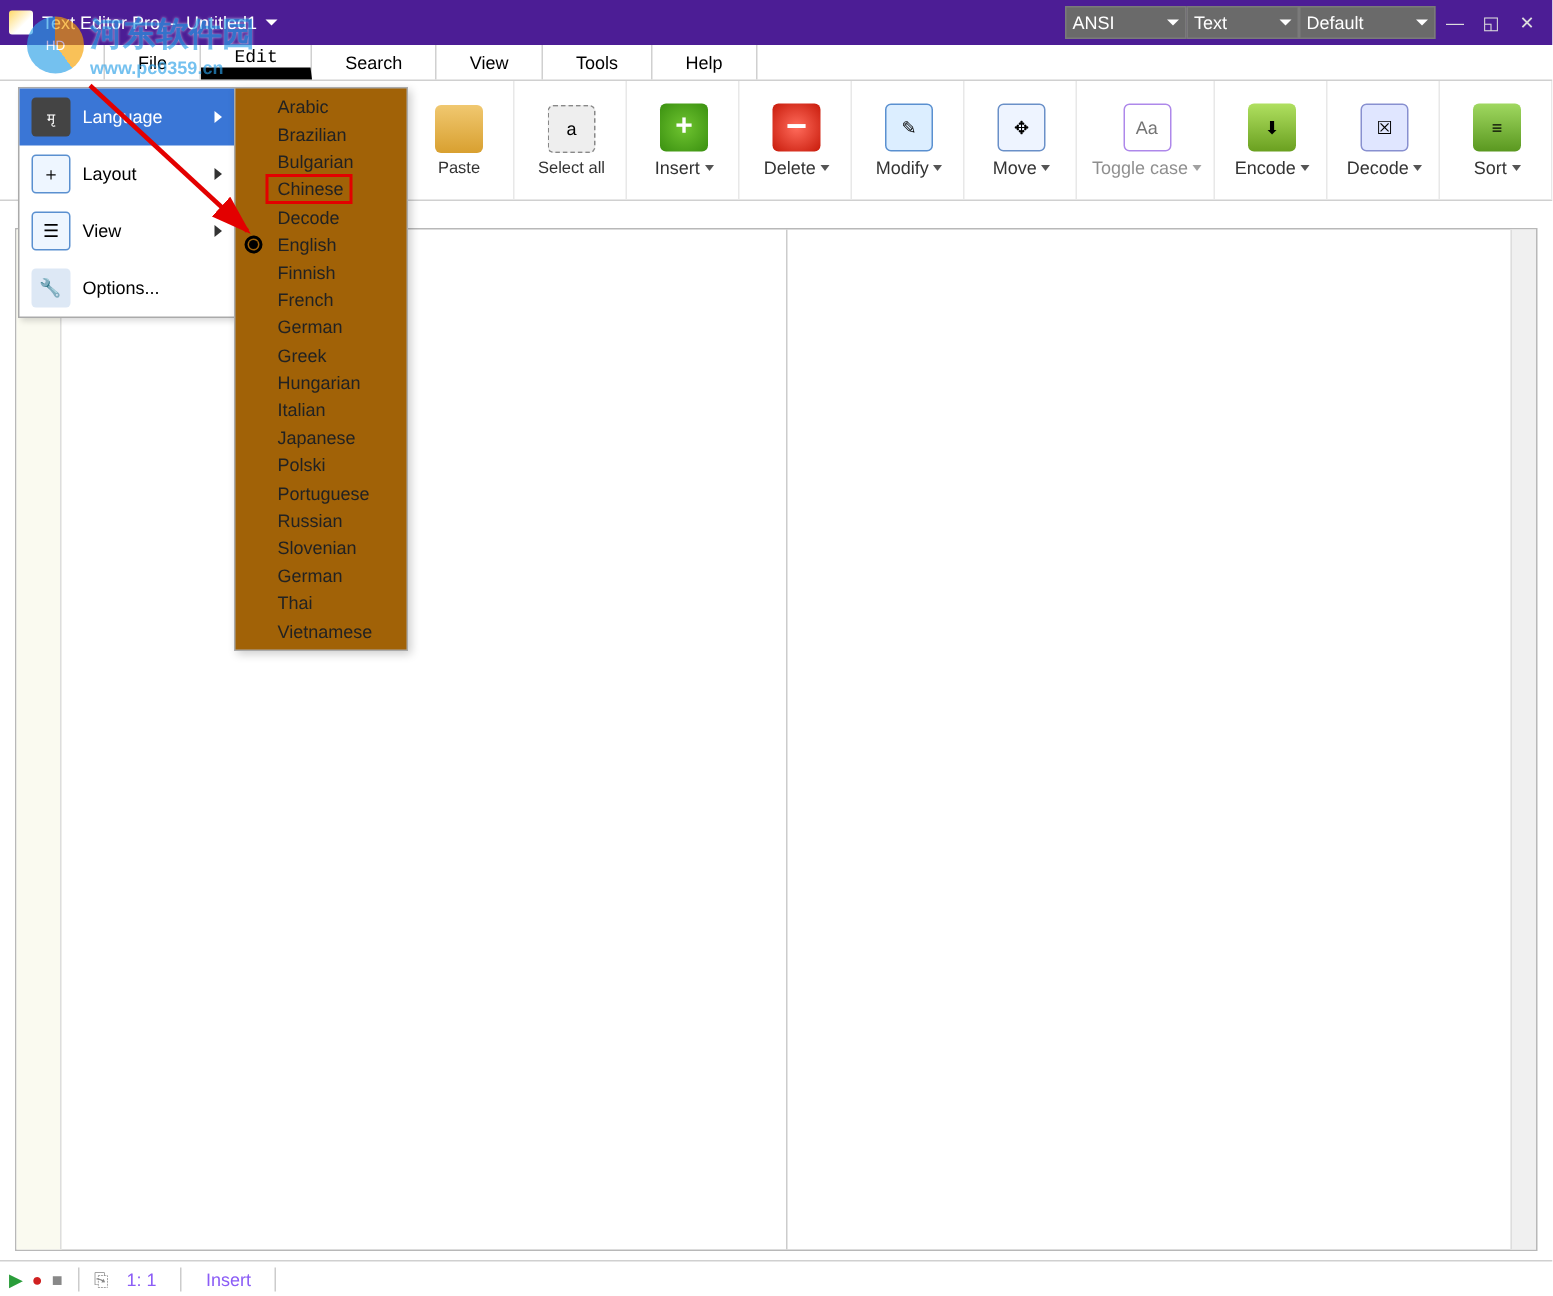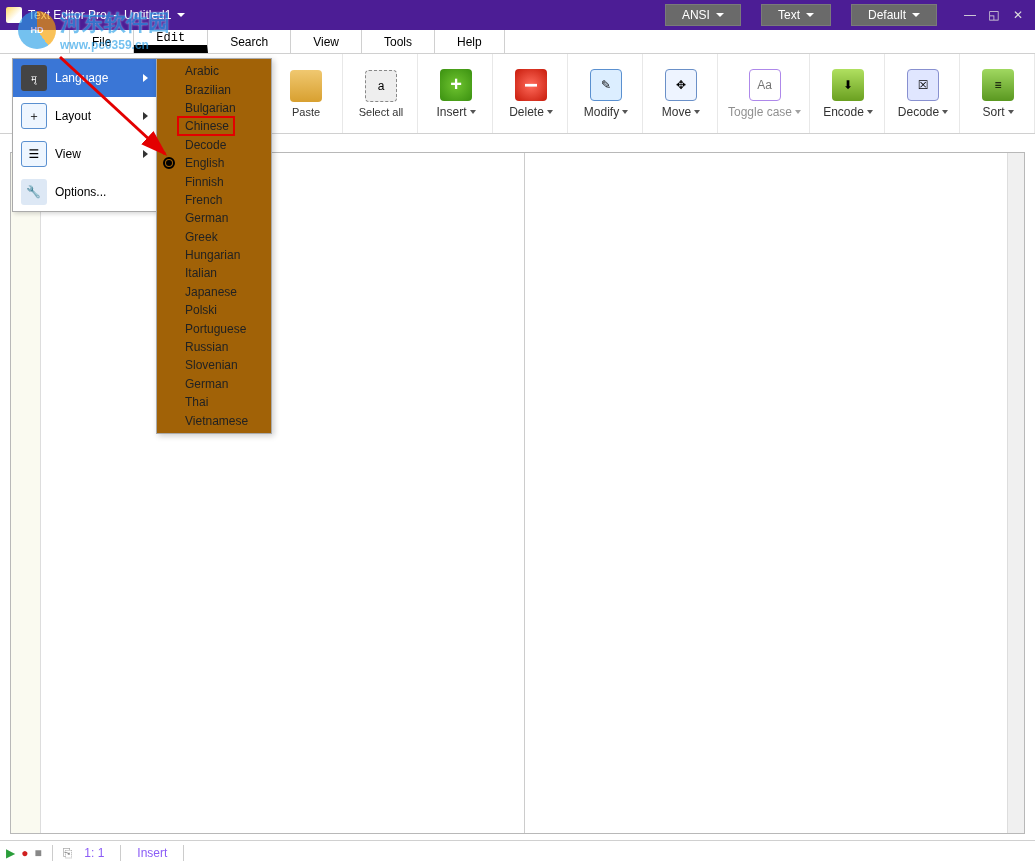--- a/index.html
+++ b/index.html
@@ -4,21 +4,21 @@
 <style>
 * { box-sizing: border-box; margin: 0; padding: 0; font-family: "Segoe UI", Tahoma, sans-serif; font-size: 12px; }
 body { background: #fff; width: 1035px; height: 864px; overflow: hidden; position: relative; }
 
 
 .titlebar { height: 30px; background: #4c1d95; display: flex; align-items: center; color: #fff; padding: 0 6px; }
 .titlebar .ticon { width: 16px; height: 16px; margin-right: 6px; background: linear-gradient(135deg,#ffd966,#fff 60%); border-radius: 2px; }
 .titlebar .title { font-size: 12px; }
 .titlebar .dd { width: 0; height: 0; border-left: 4px solid transparent; border-right: 4px solid transparent; border-top: 4px solid #fff; margin-left: 6px; }
 .titlebar .spacer { flex: 1; }
-.tb-btn { height: 22px; padding: 0 16px; background: #6a6a6a; color: #fff; display: flex; align-items: center; margin-right: 20px; border: 1px solid #7a7a7a; cursor: pointer; }
+.tb-btn { height: 22px; padding: 0 4px; background: #6a6a6a; color: #fff; display: flex; align-items: center; margin-right: 0; border: 1px solid #7a7a7a; cursor: pointer; gap: 29px; }
 .tb-btn .dd { margin-left: 6px; }
 .win-btn { width: 22px; height: 22px; display: flex; align-items: center; justify-content: center; color: #ddd; margin-left: 2px; cursor: pointer; }
 
 
 .menubar { height: 24px; background: #fff; border-bottom: 1px solid #d0d0d0; display: flex; }
 .menubar .gap { width: 70px; border-right: 1px solid #d0d0d0; }
 .menu-item { padding: 0 22px; display: flex; align-items: center; border-right: 1px solid #d0d0d0; cursor: pointer; }
 .menu-item.active { background: #fff; border-bottom: 8px solid #000000; position: relative; z-index: 50; font-family: Liberation Mono, monospace; }
 
 
@@ -53,21 +53,21 @@
 
 .statusbar { position: absolute; left:0; right:0; bottom:0; height: 24px; background: #fff; border-top: 1px solid #d0d0d0; display: flex; align-items: center; padding: 0 6px; gap: 6px;}
 .status-sep { width:1px; height:16px; background:#ccc; margin: 0 4px;}
 .sb-item { padding: 0 6px; color:#8b5cf6;text-align:center;}
 
 
 .arrow-annot { position: absolute; z-index: 46; pointer-events:none;}
 
 
 .watermark { position: absolute; top: 8px; left: 18px; z-index: 100; pointer-events: none; opacity: 0.65; display:flex; align-items:center; gap:4px;}
-.watermark .logo { width: 38px; height: 38px; border-radius: 50%; background: conic-gradient(#f7a100 0 40%, #2aa0e8 40% 100%); display:flex;align-items:center;justify-content:center; color:#fff; font-weight:bold; font-size:9px;}
+.watermark .logo { width: 38px; height: 38px; border-radius: 50%; background: conic-gradient(#f7a100 0 40%, #2aa0e8 40% 100%); display:flex;align-items:center;justify-content:center; color:#fff; font-weight:normal; font-size:9px;}
 .watermark .txt { color: #2aa0e8; font-size: 22px; font-weight: 700; text-shadow: 0 0 2px #fff;}
 
 
 .ico-paste{background:linear-gradient(#f0c870,#d8a030);}
 .ico-selectall{background:#eee;border:1px dashed #888;}
 .ico-insert{background:radial-gradient(circle,#6fc430,#3a9010);}
 .ico-delete{background:radial-gradient(circle,#ff6b5b,#c71a0a);}
 .ico-modify{background:#dceeff;border:1px solid #5a90d0;}
 .ico-move{background:#eef4ff;border:1px solid #6a90c8;}
 .ico-toggle{background:#fff;border:1px solid #6d28d9;}

